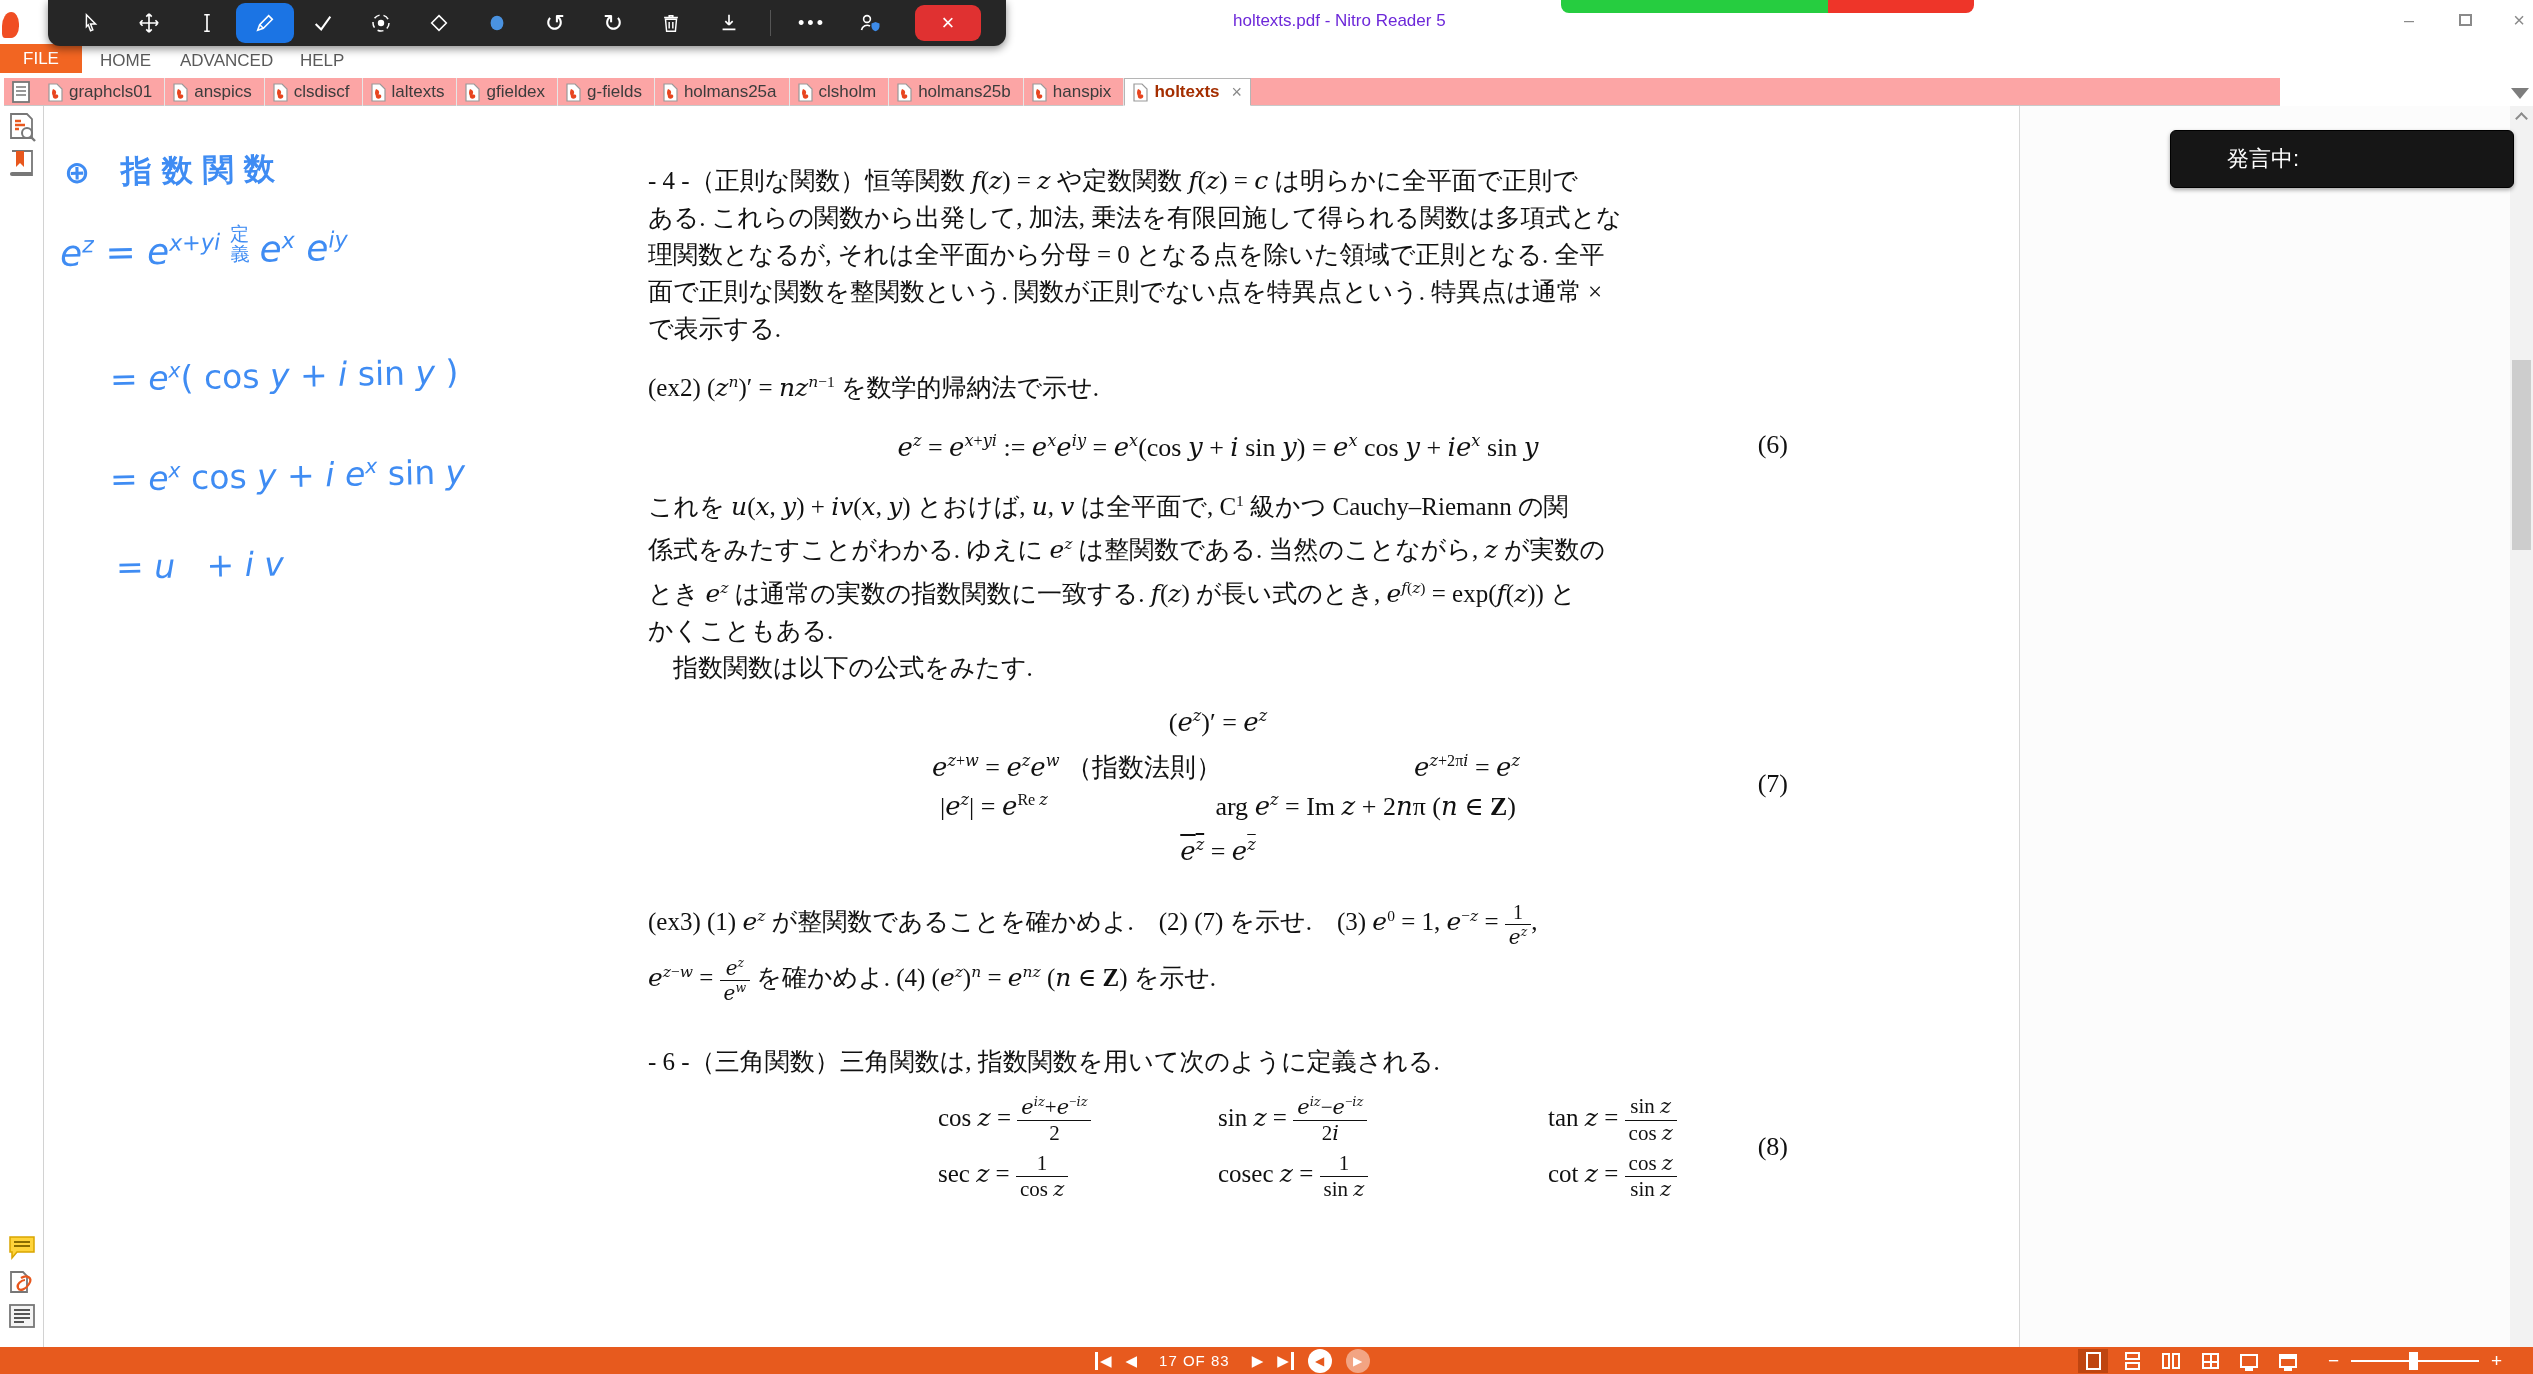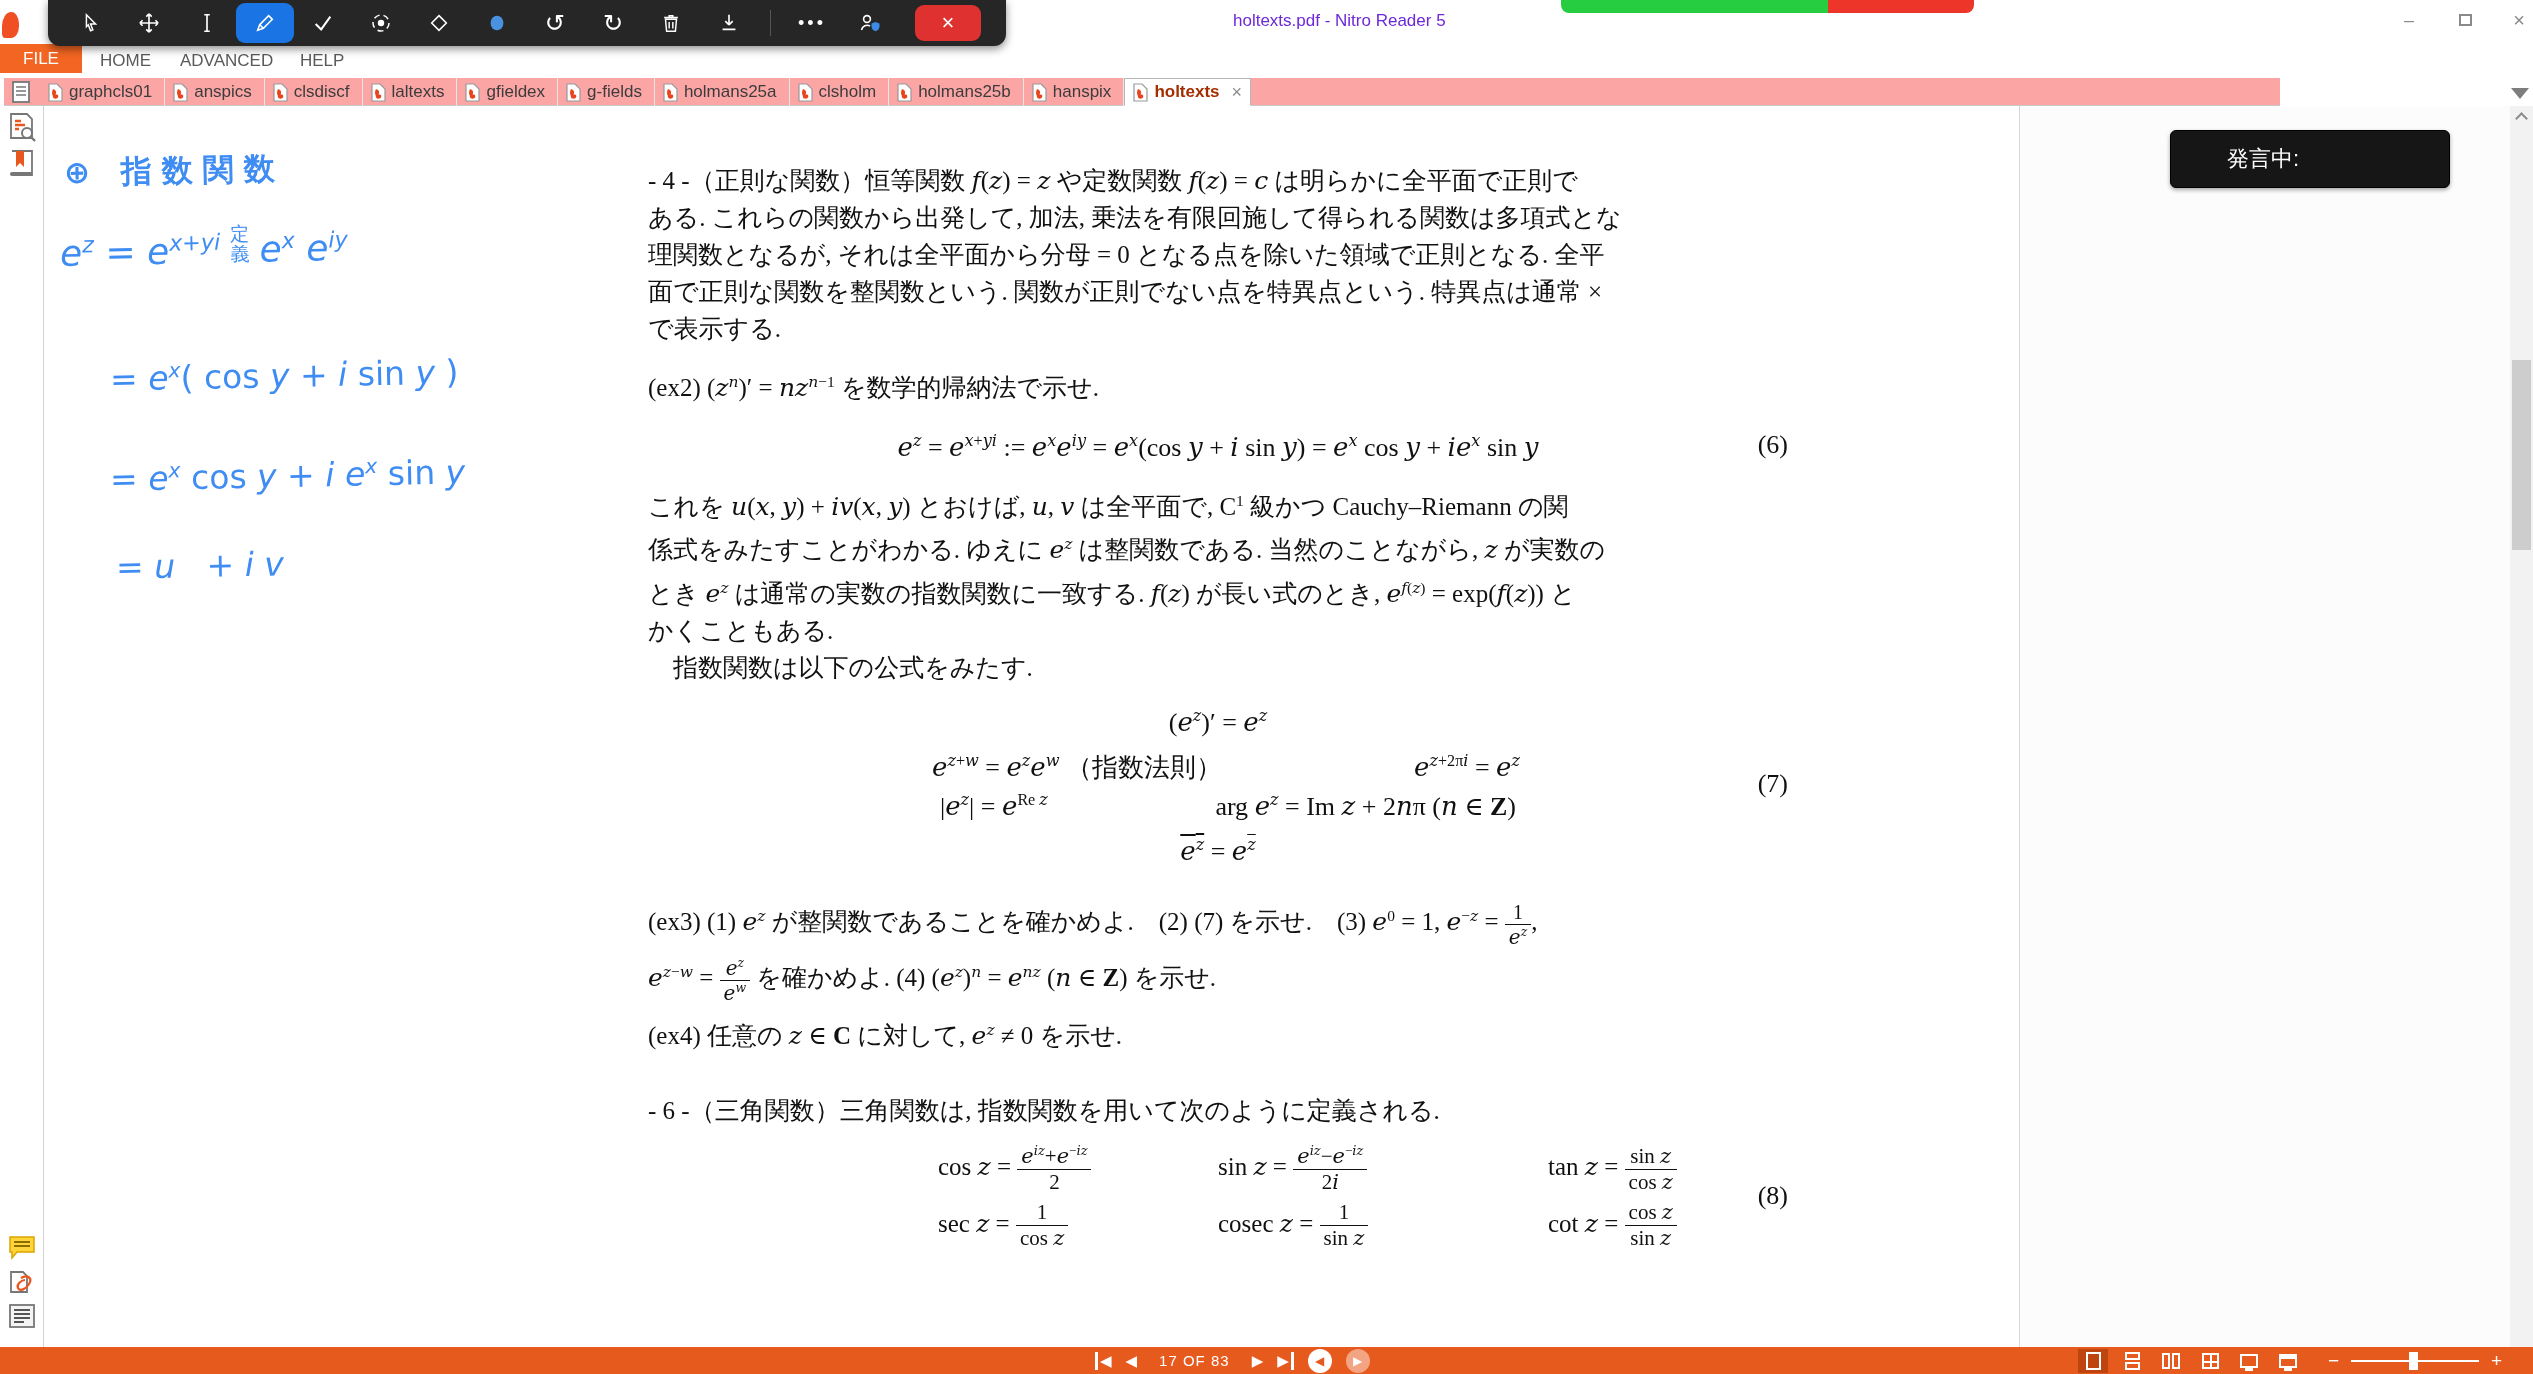--- a/index.html
+++ b/index.html
@@ -64,21 +64,21 @@
   .strip-icon { position:absolute; left:7px; }
   #page-right-zone { position:absolute; left:2019px; top:0; width:491px; height:1241px; background:#fcfcfc;
                      border-left:1px solid #d8d8d8; }
   
   #vscroll { position:absolute; left:2510px; top:0; width:23px; height:1241px; background:#f2f2f2; }
   #vscroll-up { position:absolute; left:7px; top:8px; width:9px; height:9px; border-top:2px solid #8a8a8a;
                 border-right:2px solid #8a8a8a; transform:rotate(-45deg); }
   #vscroll-thumb { position:absolute; left:2px; top:254px; width:19px; height:190px; background:#cdcdcd; }
 
   
-  #speaking-box { position:absolute; left:2170px; top:24px; width:280px; height:58px; background:#161616;
+  #speaking-box { position:absolute; left:2170px; top:24px; width:344px; height:58px; background:#161616;
                   border:1px solid #000; border-radius:6px; color:#fff; font-size:22px;
                   display:flex; align-items:center; padding-left:56px; z-index:40;
                   box-shadow:0 2px 4px rgba(0,0,0,.35); }
 
   
   #ink-layer { position:absolute; left:0; top:0; width:700px; height:700px; color:#3f8cf3;
                font-family:"DejaVu Sans",sans-serif; z-index:10; }
   .ink-line { position:absolute; white-space:nowrap; transform:rotate(-1.2deg); }
   .ink-line i { font-style:italic; }
   #ink0 { left:64px; top:44px; font-size:31px; letter-spacing:10px; font-weight:bold; }
@@ -409,21 +409,20 @@
           <span>|<i>e</i><sup><i>z</i></sup>| = <i>e</i><sup>Re <i>z</i></sup></span>
           <span>arg <i>e</i><sup><i>z</i></sup> = Im <i>z</i> + 2<i>n</i>π (<i>n</i> ∈ <b>Z</b>)</span>
         </div>
       <div class="l4"><span class="ol"><i>e</i><sup><i>z</i></sup></span> = <i>e</i><sup><span class="ol"><i>z</i></span></sup></div>
       <span class="eqnum">(7)</span>
     </div>
     <div id="ex3">
         <div>(ex3) (1) <i>e</i><sup><i>z</i></sup> が整関数であることを確かめよ.　(2) (7) を示せ.　(3) <i>e</i><sup>0</sup> = 1, <i>e</i><sup>−<i>z</i></sup> = <span class="frac"><span class="num">1</span><span class="den"><i>e</i><sup><i>z</i></sup></span></span>,</div>
         <div><i>e</i><sup><i>z</i>−<i>w</i></sup> = <span class="frac"><span class="num"><i>e</i><sup><i>z</i></sup></span><span class="den"><i>e</i><sup><i>w</i></sup></span></span> を確かめよ. (4) (<i>e</i><sup><i>z</i></sup>)<sup><i>n</i></sup> = <i>e</i><sup><i>n</i><i>z</i></sup> (<i>n</i> ∈ <b>Z</b>) を示せ.</div>
       </div>
-    <div id="ex4">(ex4) 任意の <i>z</i> ∈ <b>C</b> に対して, <i>e</i><sup><i>z</i></sup> ≠ 0 を示せ.</div>
     <div id="para6">- 6 -（三角関数）三角関数は, 指数関数を用いて次のように定義される.</div>
     <div id="eq8">
       <div class="row">
           <span class="c1">cos <i>z</i> = <span class="frac"><span class="num"><i>e</i><sup><i>i</i><i>z</i></sup>+<i>e</i><sup>−<i>i</i><i>z</i></sup></span><span class="den">2</span></span></span>
           <span class="c2">sin <i>z</i> = <span class="frac"><span class="num"><i>e</i><sup><i>i</i><i>z</i></sup>−<i>e</i><sup>−<i>i</i><i>z</i></sup></span><span class="den">2<i>i</i></span></span></span>
           <span class="c3">tan <i>z</i> = <span class="frac"><span class="num">sin <i>z</i></span><span class="den">cos <i>z</i></span></span></span>
         </div>
       <div class="row">
           <span class="c1">sec <i>z</i> = <span class="frac"><span class="num">1</span><span class="den">cos <i>z</i></span></span></span>
           <span class="c2">cosec <i>z</i> = <span class="frac"><span class="num">1</span><span class="den">sin <i>z</i></span></span></span>

